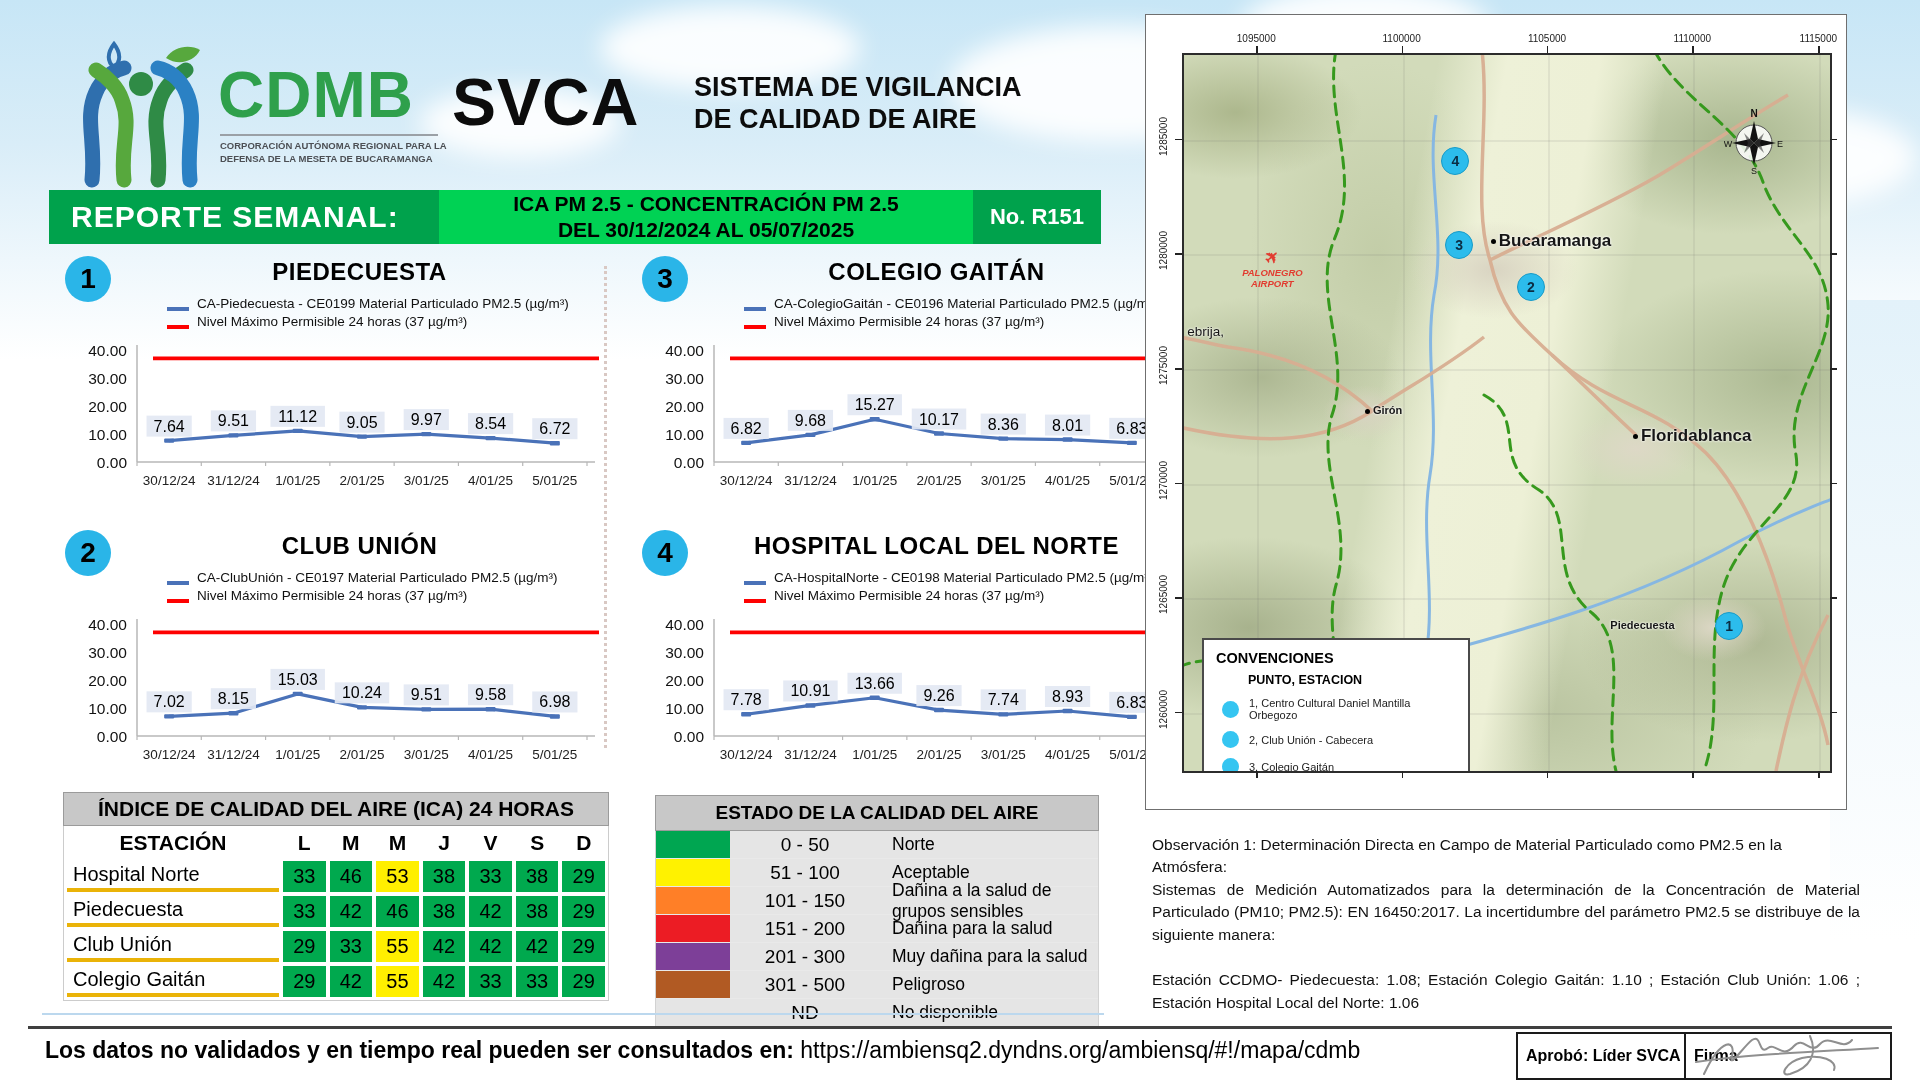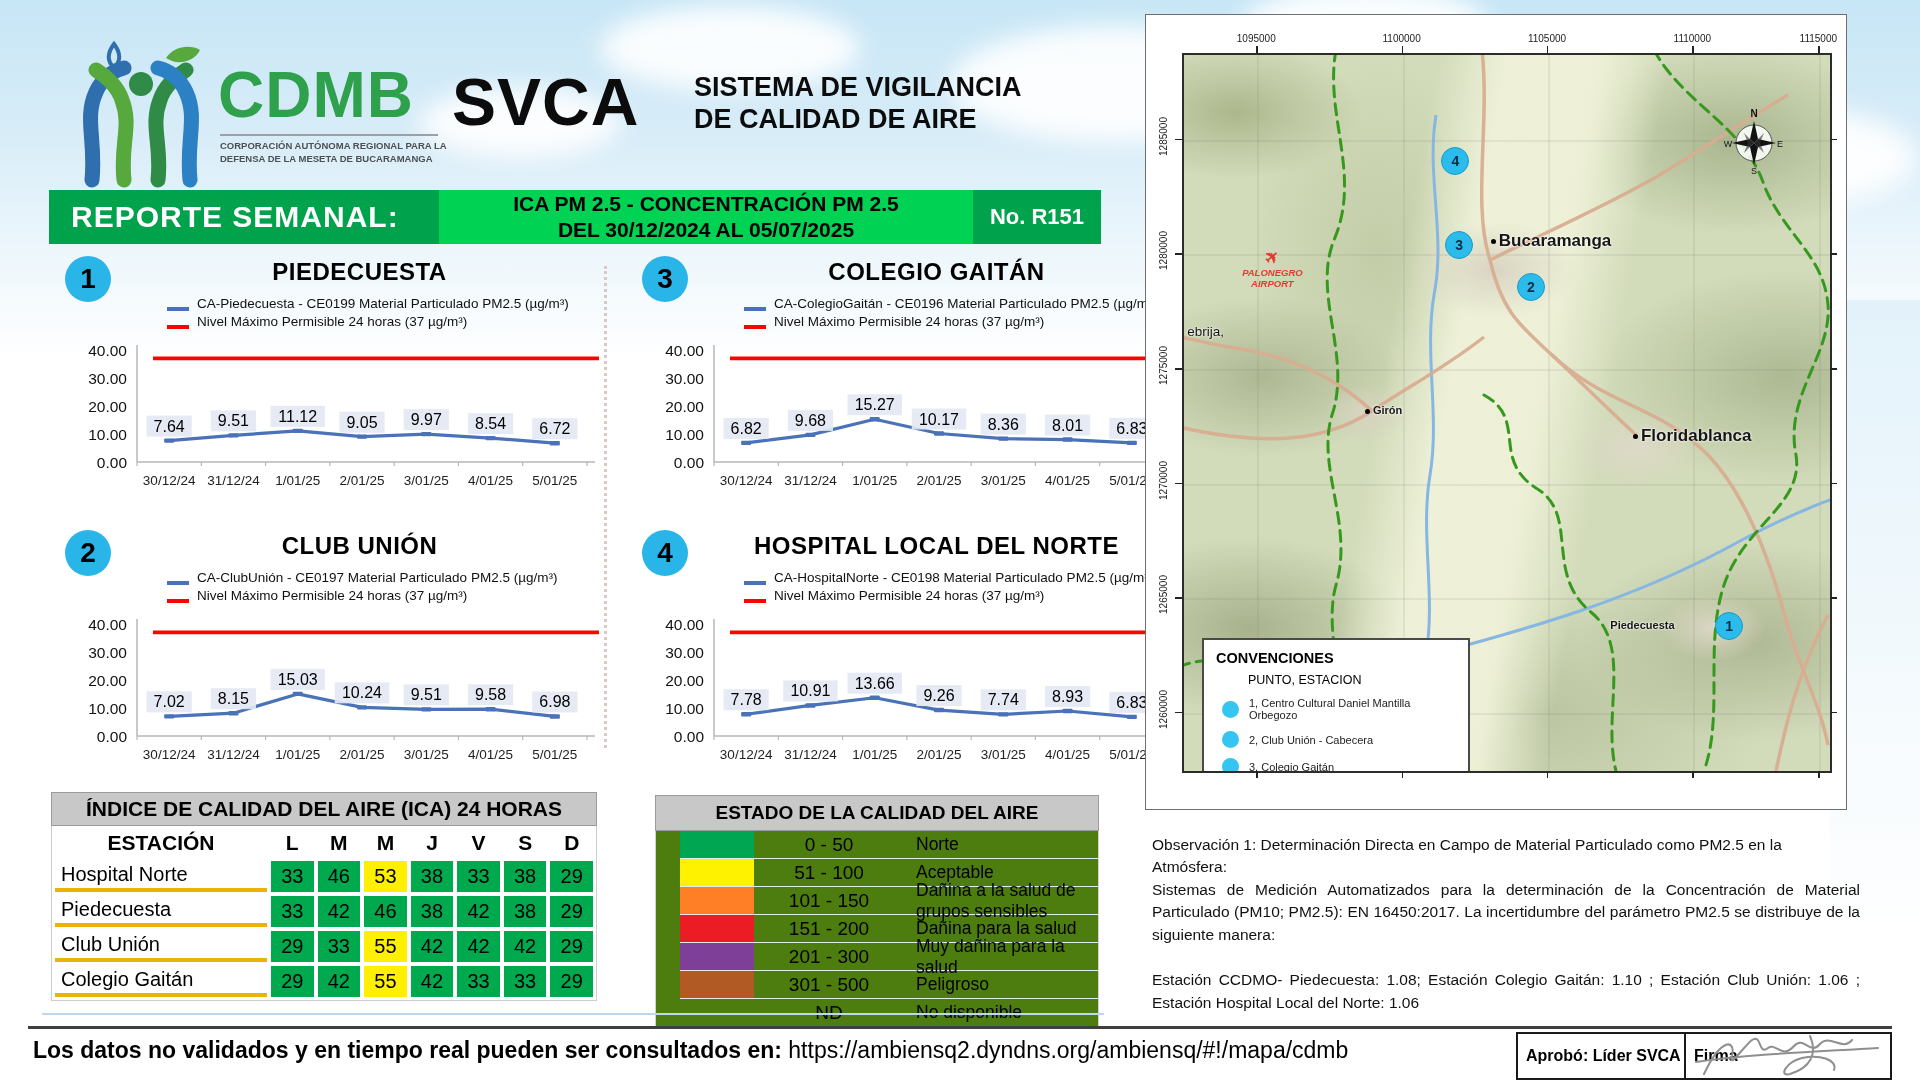--- a/index.html
+++ b/index.html
@@ -39,33 +39,33 @@
   .cnum{position:absolute;left:10px;top:0px;width:46px;height:46px;border-radius:50%;background:#2ab5e8;
         color:#000;font-size:28px;font-weight:bold;display:flex;align-items:center;justify-content:center;}
   .ctitle{position:absolute;left:70px;right:6px;top:2px;text-align:center;font-size:24px;font-weight:bold;letter-spacing:.5px;}
   .clegend{position:absolute;left:112px;top:40px;font-size:13.5px;color:#111;}
   .clegend>div{display:flex;align-items:flex-end;margin-bottom:3px;}
   .lk{width:22px;border-top:4px solid;margin-right:8px;}
   .lk-blue{border-color:#4a72b8}.lk-red{border-color:#fe0101}
   .chart svg{position:absolute;left:0;top:82px;}
   .col-sep{position:absolute;left:604px;top:266px;height:482px;border-left:3px dotted #d9c8c3;}
   
-  .ica{position:absolute;left:51px;top:792px;width:546px;}
+  .ica{position:absolute;left:63px;top:792px;width:546px;}
   .tbl-title{background:#c8c8c8;border:1px solid #9b9b9b;font-weight:bold;text-align:center;color:#000;}
   .ica .tbl-title{font-size:21px;padding:4px 0;}
   .ica-grid{display:grid;grid-template-columns:212px repeat(7,1fr);gap:4px;background:#fff;
             border:1px solid #cccccc;border-top:none;padding:3px;}
   .ica-h{font-size:21px;font-weight:bold;text-align:center;padding:2px 0;}
   .ica-st{font-size:20px;display:flex;align-items:center;padding-left:6px;border-bottom:4px solid #eab308;}
   .ica-cell{font-size:20px;text-align:center;padding:4px 0;}
   .cg{background:#00a94e}.cy{background:#ffef00}
   
   .scale{position:absolute;left:655px;top:795px;width:444px;}
   .scale .tbl-title{font-size:19px;padding:6px 0;}
-  .scale-grid{display:grid;grid-template-columns:74px 150px 1fr;background:#4d7c0f;border:1px solid #d2d2d2;border-top:none;padding-left:24px;}
+  .scale-grid{display:grid;grid-template-columns:74px 150px 1fr;background:#e5e5e5;border:1px solid #d2d2d2;border-top:none;}
   .sc-cell{height:27px;display:flex;align-items:center;border-bottom:1px solid #e9e9e9;}
   .sc-range{justify-content:center;font-size:19px;}
   .sc-label{font-size:17.5px;padding-left:12px;}
   .blue-rule{position:absolute;left:42px;top:1013px;width:1062px;border-top:2px solid #bcd8ee;}
   
   .map{position:absolute;left:1145px;top:14px;width:700px;height:794px;background:#fff;border:1px solid #6f6f6f;}
   .map-inner{position:absolute;left:36px;top:38px;width:646px;height:716px;border:2px solid #2c2c2c;overflow:hidden;
     background:
       radial-gradient(120px 70px at 48% 30%, #d9d4c2, transparent 70%),
       radial-gradient(95px 55px at 70% 55%, #ddd8c6, transparent 70%),
@@ -91,30 +91,30 @@
   .map-city .dot{display:inline-block;width:5px;height:5px;background:#000;border-radius:50%;margin-right:3px;vertical-align:middle;}
   .mkr{position:absolute;width:26px;height:26px;border-radius:50%;background:#2cbcec;border:1px solid #189bc8;
        color:#0b2d44;font-weight:bold;font-size:14px;display:flex;align-items:center;justify-content:center;
        transform:translate(-50%,-50%);}
   .apt{position:absolute;color:#e23c30;font-size:9.5px;font-weight:bold;font-style:italic;text-align:center;line-height:1.15;}
   .apt .plane{display:block;font-size:17px;font-style:normal;transform:rotate(-40deg);}
   .compass{position:absolute;left:540px;top:52px;}
   .mlegend{position:absolute;left:18px;top:583px;width:268px;background:#fff;border:2px solid #4a4a4a;
            padding:10px 12px;box-sizing:border-box;z-index:5;}
   .mlegend .mt{font-size:14.5px;font-weight:bold;margin-bottom:7px;}
-  .mlegend .ms{font-size:12.5px;font-weight:normal;margin-bottom:2px;padding-left:32px;}
+  .mlegend .ms{font-size:12.5px;font-weight:bold;margin-bottom:2px;padding-left:32px;}
   .mi{display:flex;align-items:center;margin:10px 0;font-size:11px;color:#222;}
   .mi .dotc{width:17px;height:17px;border-radius:50%;background:#35c5f1;margin:0 10px 0 6px;flex:none;}
   
   .notes{position:absolute;left:1152px;top:834px;width:708px;font-size:15.5px;line-height:1.45;color:#111;}
   .notes .np{text-align:justify;margin-bottom:23px;}
   .notes .nl{text-align:left;}
   
   .frule{position:absolute;left:28px;top:1026px;width:1864px;border-top:3px solid #3f3f3f;}
-  .footer{position:absolute;left:33px;top:1037px;font-size:23px;white-space:nowrap;}
+  .footer{position:absolute;left:45px;top:1037px;font-size:23px;white-space:nowrap;}
   .footer .fb{font-weight:bold;}
   .footer a{color:#000;text-decoration:none;}
   .appr{position:absolute;left:1516px;top:1032px;width:372px;height:44px;border:2px solid #1a1a1a;display:flex;background:#fff;}
   .appr .a1{width:158px;border-right:2px solid #1a1a1a;font-weight:bold;font-size:16px;display:flex;align-items:center;padding-left:8px;}
   .appr .a2{flex:1;font-weight:bold;font-size:16px;display:flex;align-items:center;padding-left:8px;position:relative;}
   .sig{position:absolute;right:-2px;top:-12px;}
 </style>
 </head>
 <body>
 

